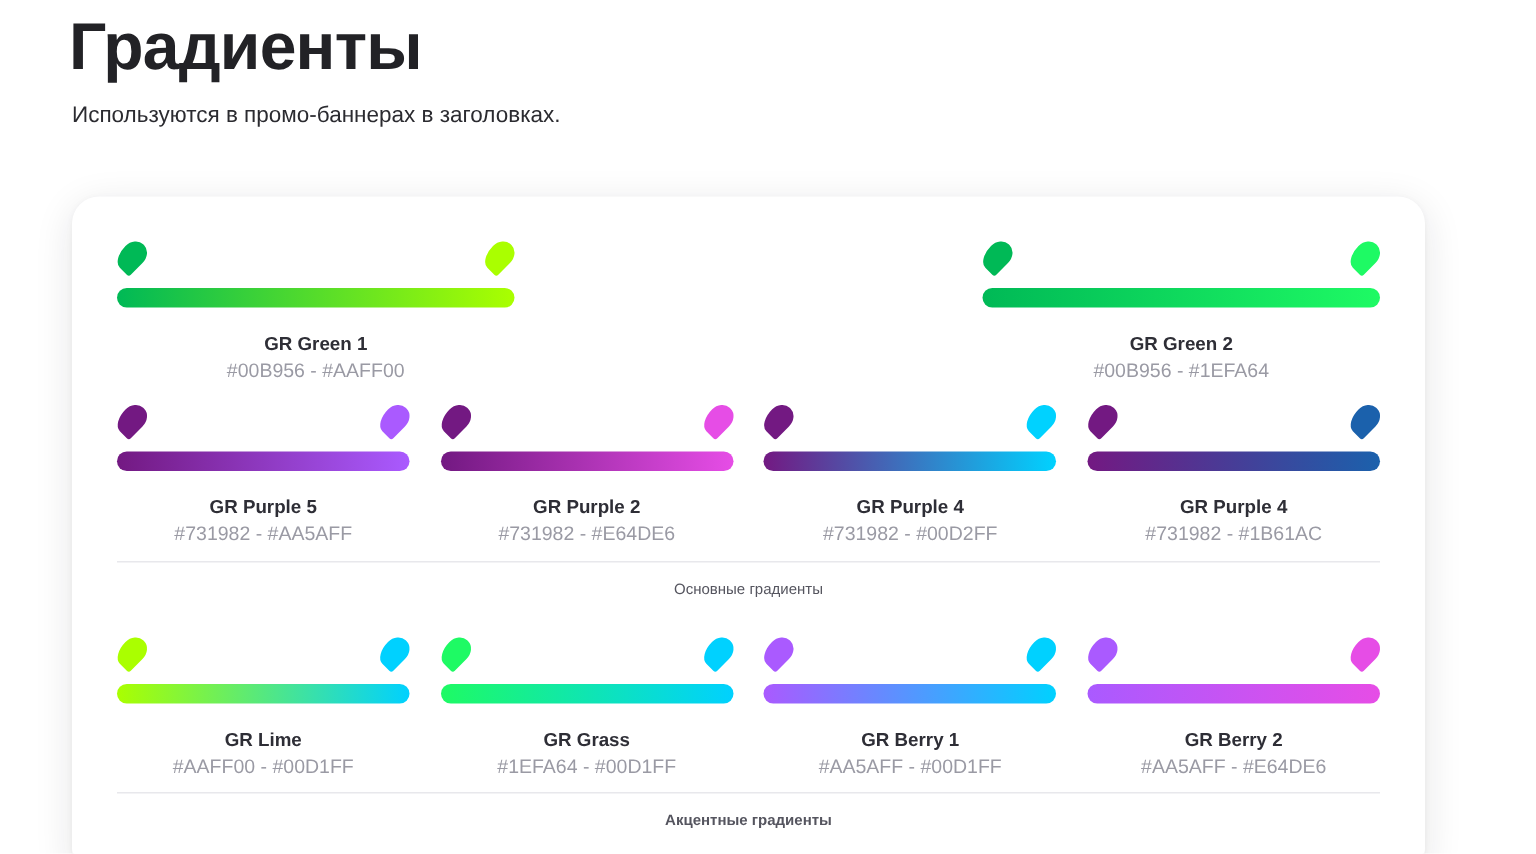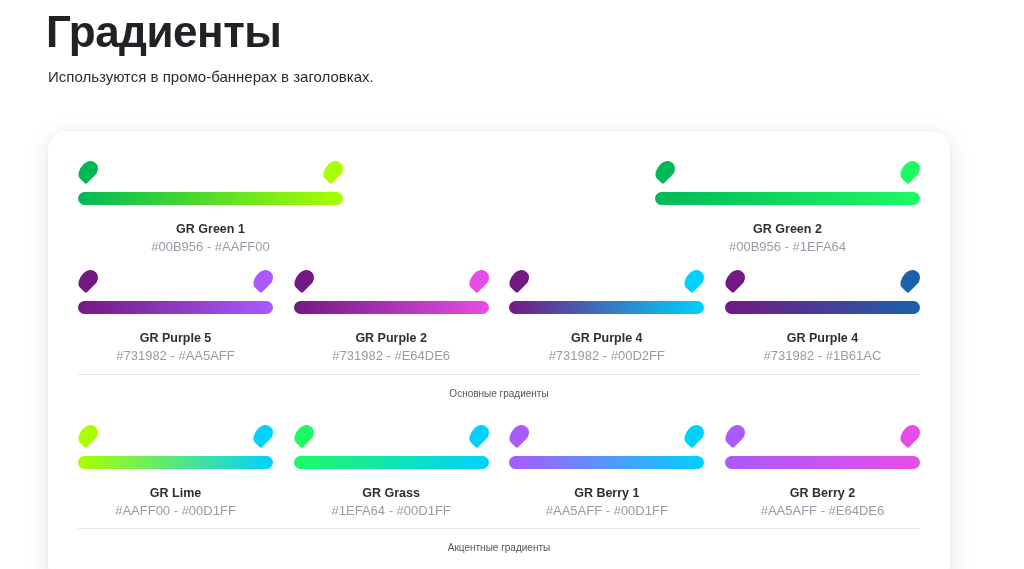--- a/index.html
+++ b/index.html
@@ -136,21 +136,21 @@
   }
 
   
   .section-sep {
     position: absolute;
     left: 0;
     width: 842px;
     text-align: center;
   }
   .sep-1 { top: 243px; }
-  .sep-2 { top: 397px; }
+  .sep-2 { top: 397px; font-weight: bold; }
 
   .sep-line {
     width: 842px;
     height: 1px;
     background: #e8e8ec;
   }
   .sep-label {
     margin-top: 12px;
     font-size: 10px;
     line-height: 14px;

